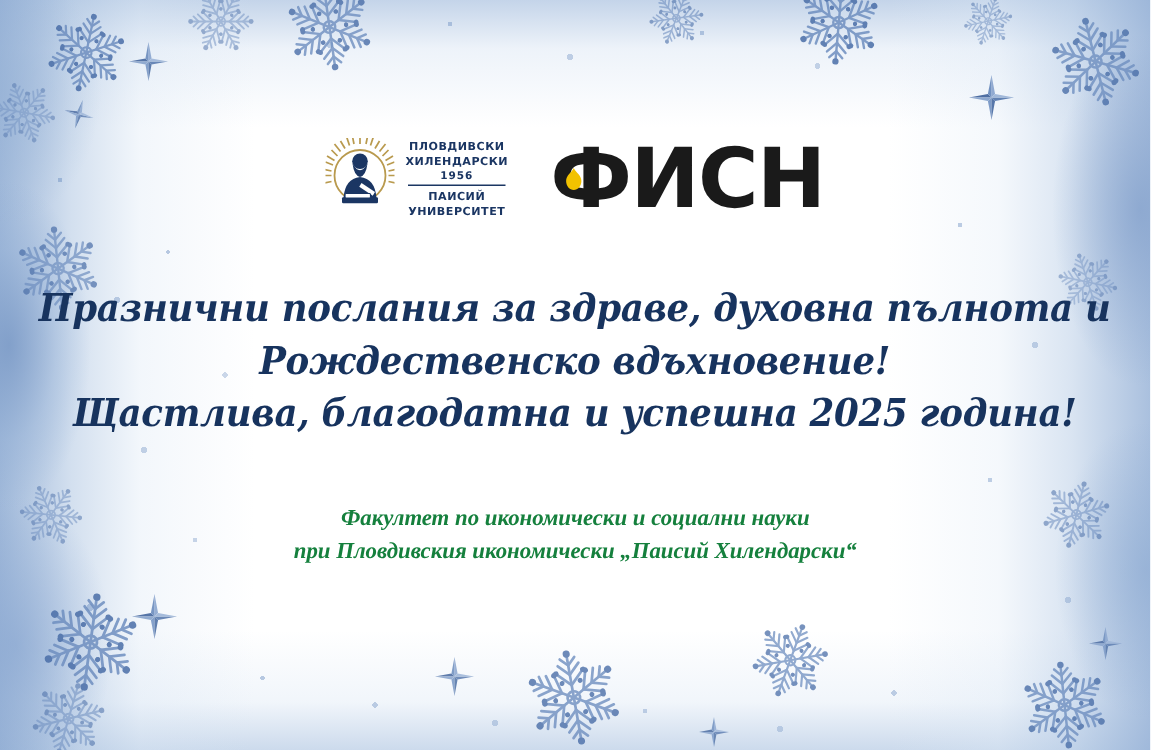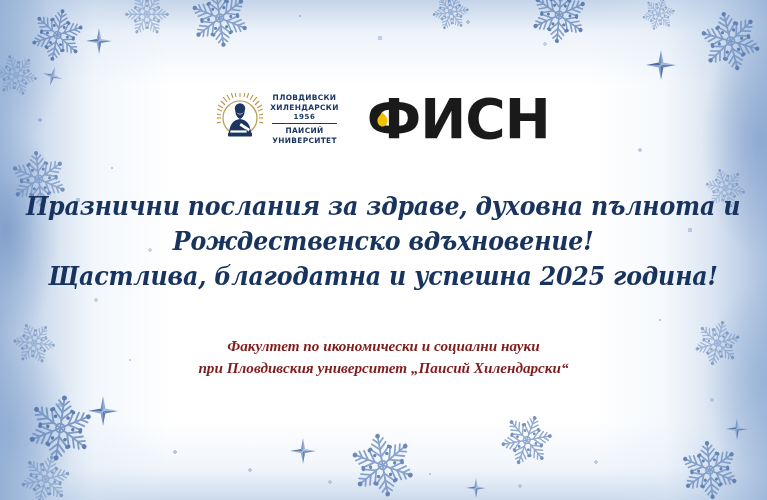--- a/index.html
+++ b/index.html
@@ -130,21 +130,21 @@
     font-size: 25.5px;
     line-height: 1.38;
     letter-spacing: -0.2px;
     transform: scaleX(0.93);
   }
   #headline div { white-space: nowrap; }
 
   #footer {
     margin-top: 40px;
     text-align: center;
-    color: #7f1d1d;
+    color: #15803d;
     font-family: "Liberation Serif", serif;
     font-weight: bold;
     font-style: italic;
     font-size: 15.2px;
     line-height: 1.5;
   }
   #footer div { white-space: nowrap; }
 </style>
 </head>
 <body>
@@ -1814,17 +1814,17 @@
     </div>
 
     <div id="headline">
       <div>Празнични послания за здраве, духовна пълнота и</div>
       <div>Рождественско вдъхновение!</div>
       <div>Щастлива, благодатна и успешна 2025 година!</div>
     </div>
 
     <div id="footer">
       <div>Факултет по икономически и социални науки</div>
-      <div>при Пловдивския университет „Паисий Хилендарски“</div>
+      <div>при Пловдивския икономически „Паисий Хилендарски“</div>
     </div>
 
   </div>
 </div>
 
 </body></html>

